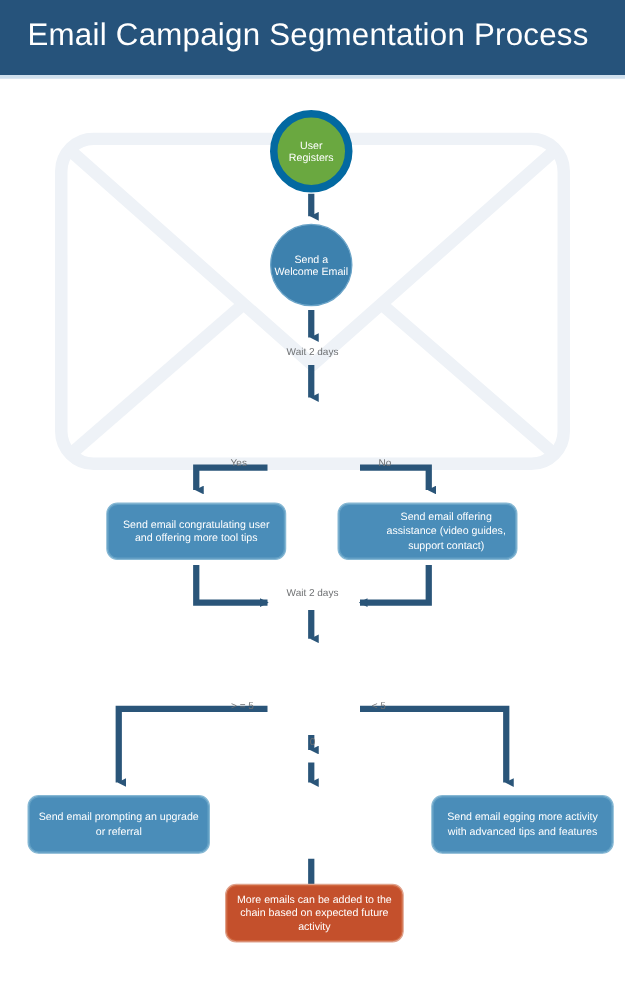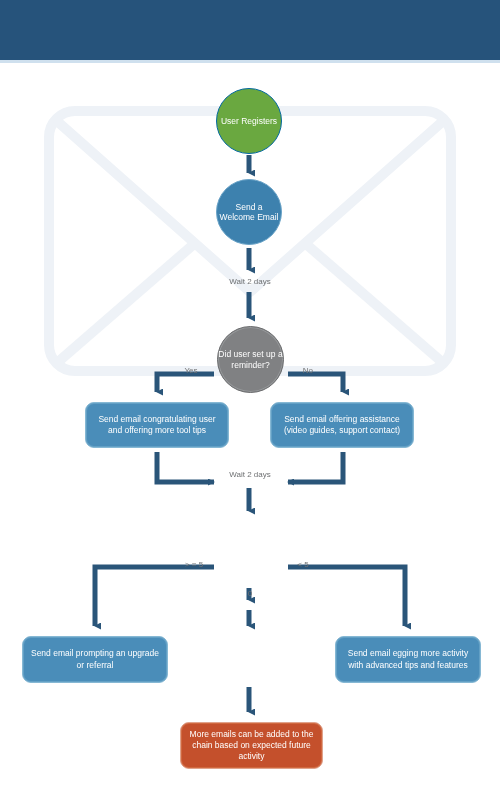--- a/index.html
+++ b/index.html
@@ -43,21 +43,21 @@
 
   .circle{
     border-radius:50%;
     display:flex;align-items:center;justify-content:center;
     text-align:center;
     color:#ffffff;
     line-height:1.18;
   }
   .circle-start{
     left:216px;top:88px;width:66px;height:66px;
-    background:#6aa840;border:1px solid #0369a1;
+    background:#6aa840;border:6px solid #0369a1;
     font-size:8.5px;
   }
   .circle-welcome{
     left:216px;top:179px;width:66px;height:66px;
     background:#3d81ae;border:1px solid #6ba4c8;
     font-size:8.5px;
   }
   .circle-decision{
     background:#808183;border:1px solid #6c6d6f;
     box-shadow:inset 0 0 0 1px #95989a;
@@ -76,25 +76,25 @@
     font-size:8.5px;line-height:1.3;
     padding:0 6px;
   }
   .rbox-orange{
     background:#c4502c;
     border:1px solid #e0a28c;
     box-shadow:inset 0 0 0 1px #d0683f;
   }
 
   .box-yes{left:85px;top:402px;width:144px;height:46px;}
-  .box-no{left:270px;top:402px;width:144px;height:46px;}
+  .box-no{left:270px;top:402px;width:144px;height:46px;padding-left:36px;}
   .box-b1{left:22px;top:636px;width:146px;height:47px;text-align:center;}
   .box-b2{left:178px;top:636px;width:145px;height:47px;}
-  .box-b3{left:335px;top:636px;width:146px;height:47px;}
-  .box-final{left:180px;top:722px;width:143px;height:47px;align-items:center;}
+  .box-b3{left:345px;top:636px;width:146px;height:47px;}
+  .box-final{left:180px;top:707px;width:143px;height:47px;align-items:center;}
 
   
   .edge-label{
     position:absolute;
     color:#6f7173;
     font-size:8px;
     white-space:nowrap;
     text-align:center;
   }
   .lbl-wait1{left:222px;top:277px;width:56px;}
@@ -105,20 +105,21 @@
   .lbl-lt5{left:291px;top:560px;width:24px;}
   .lbl-zero{left:238px;top:589px;width:24px;}
 </style>
 </head>
 <body>
 
 <div id="stage">
 
   <div class="header"></div>
   <div class="header-underline"></div>
+  <div class="header-title">Email Campaign Segmentation Process</div>
 
   <svg class="envelope" viewBox="0 0 412 270">
     <rect x="5" y="5" width="402" height="260" rx="26" ry="26" fill="none" stroke="#eef2f7" stroke-width="10"></rect>
     <path d="M 14 16 L 206 186 L 398 16" fill="none" stroke="#eef2f7" stroke-width="10" stroke-linecap="round" stroke-linejoin="round"></path>
     <path d="M 14 256 L 150 138" fill="none" stroke="#eef2f7" stroke-width="10" stroke-linecap="round"></path>
     <path d="M 398 256 L 262 138" fill="none" stroke="#eef2f7" stroke-width="10" stroke-linecap="round"></path>
   </svg>
 
   <svg class="flow-svg" viewBox="0 0 500 795">
     <defs>
@@ -162,23 +163,20 @@
   </svg>
 
   <div class="node circle circle-start">
     <span>User Registers</span>
   </div>
 
   <div class="node circle circle-welcome">
     <span>Send a Welcome Email</span>
   </div>
 
-  <div class="node circle circle-decision circle-decision-1">
-    <span>Did user set up a reminder?</span>
-  </div>
 
   <div class="node rbox box-yes">
     <span>Send email congratulating user and offering more tool tips</span>
   </div>
 
   <div class="node rbox box-no">
     <span>Send email offering assistance (video guides, support contact)</span>
   </div>
 
 

